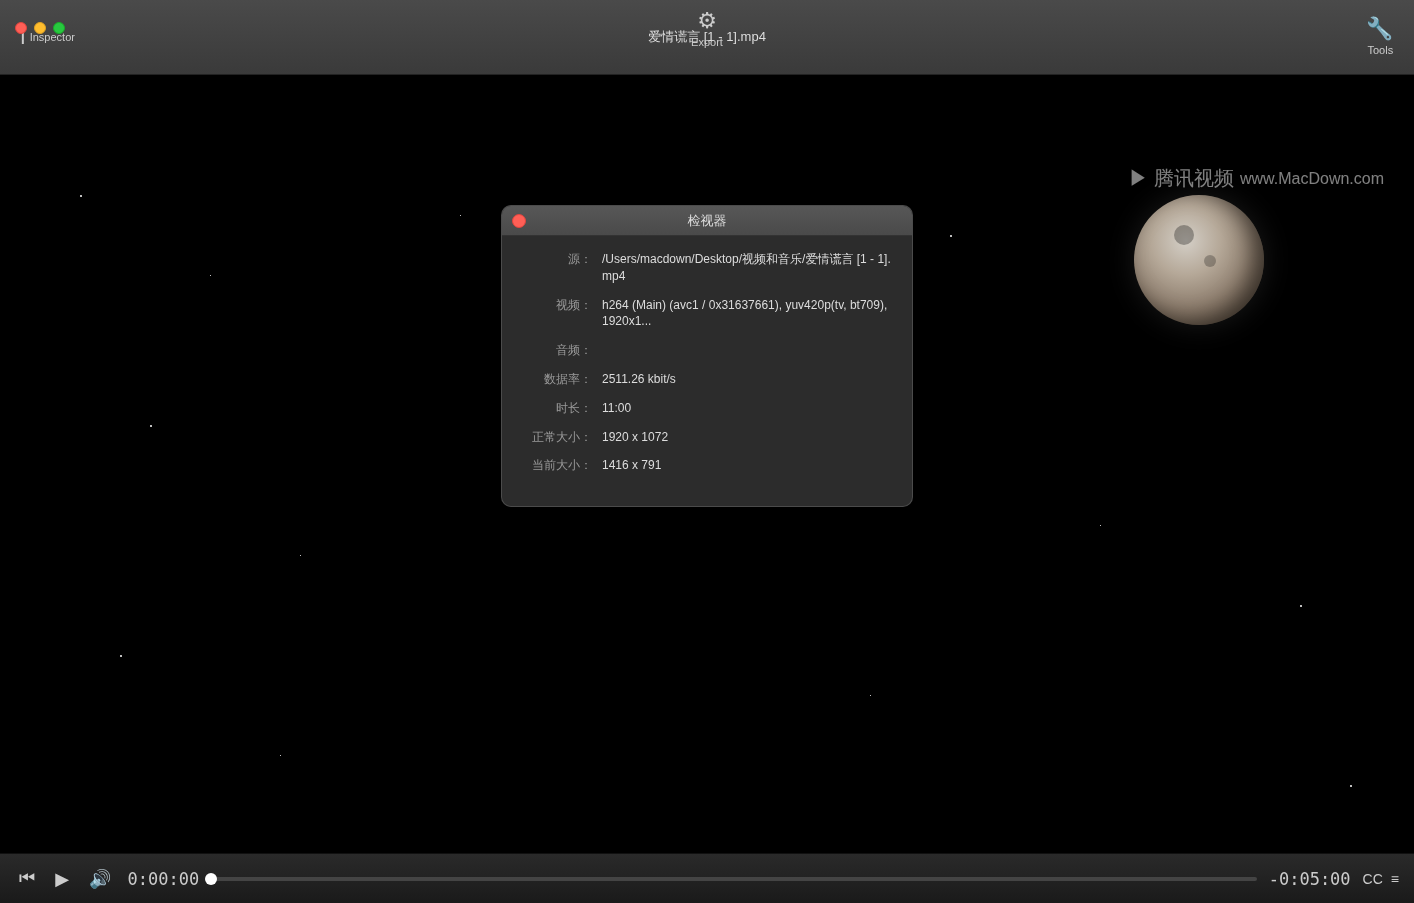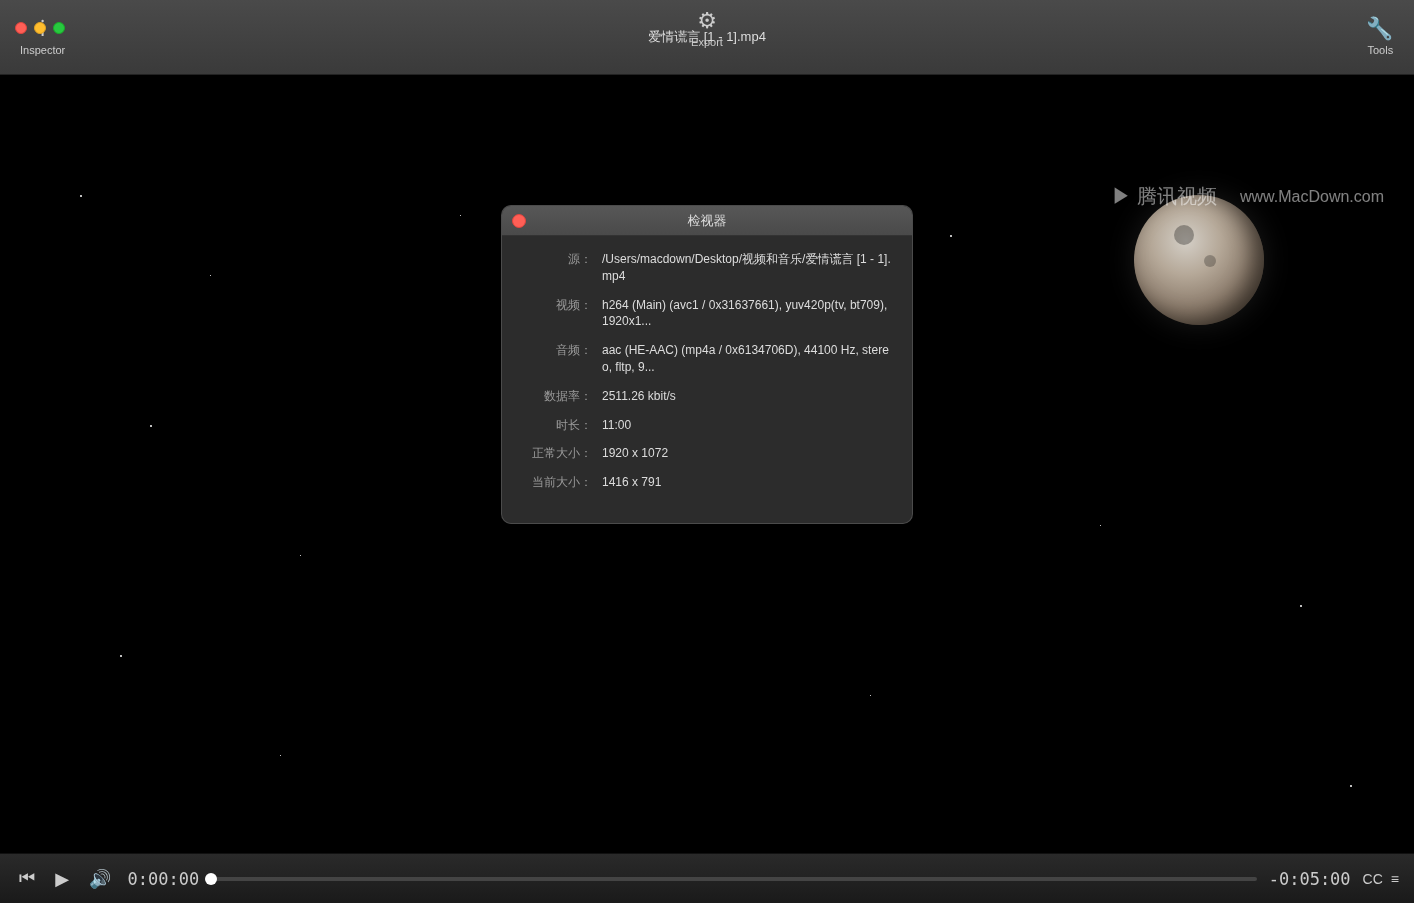--- a/index.html
+++ b/index.html
@@ -20,21 +20,21 @@
       border-bottom: 1px solid #222;
       display: flex;
       align-items: center;
       justify-content: space-between;
       padding: 0 20px;
       position: relative;
       z-index: 10;
     }
     .toolbar-left {
       display: flex;
-      flex-direction: column;
+      flex-direction: row;
       align-items: center;
       gap: 4px;
       cursor: pointer;
     }
     .toolbar-center {
       position: absolute;
       left: 50%;
       transform: translateX(-50%);
       display: flex;
       flex-direction: column;
@@ -77,28 +77,28 @@
       border-radius: 50%;
       cursor: pointer;
     }
     .wc-close { background: #ff5f56; border: 1px solid #e0443e; }
     .wc-min   { background: #ffbd2e; border: 1px solid #dea123; }
     .wc-max   { background: #27c93f; border: 1px solid #1aab29; }
 
     
     .watermark {
       position: absolute;
-      top: 108px;
+      top: 90px;
       right: 30px;
       color: rgba(255,255,255,0.5);
       font-size: 16px;
       z-index: 5;
       display: flex;
       align-items: center;
-      gap: 23px;
+      gap: 6px;
     }
     .watermark-logo {
       font-size: 20px;
       color: rgba(255,255,255,0.5);
     }
 
     
     #video-area {
       width: 100%;
       height: calc(903px - 75px - 50px);
@@ -340,21 +340,20 @@
       <div class="info-row">
         <span class="info-label">源：</span>
         <span class="info-value">/Users/macdown/Desktop/视频和音乐/爱情谎言 [1 - 1].mp4</span>
       </div>
       <div class="info-row">
         <span class="info-label">视频：</span>
         <span class="info-value">h264 (Main) (avc1 / 0x31637661), yuv420p(tv, bt709), 1920x1...</span>
       </div>
       <div class="info-row">
         <span class="info-label">音频：</span>
-        <span class="info-value">aac (HE-AAC) (mp4a / 0x6134706D), 44100 Hz, stereo, fltp, 9...</span>
       </div>
       <div class="info-row">
         <span class="info-label">数据率：</span>
         <span class="info-value">2511.26 kbit/s</span>
       </div>
       <div class="info-row">
         <span class="info-label">时长：</span>
         <span class="info-value">11:00</span>
       </div>
       <div class="info-row">

